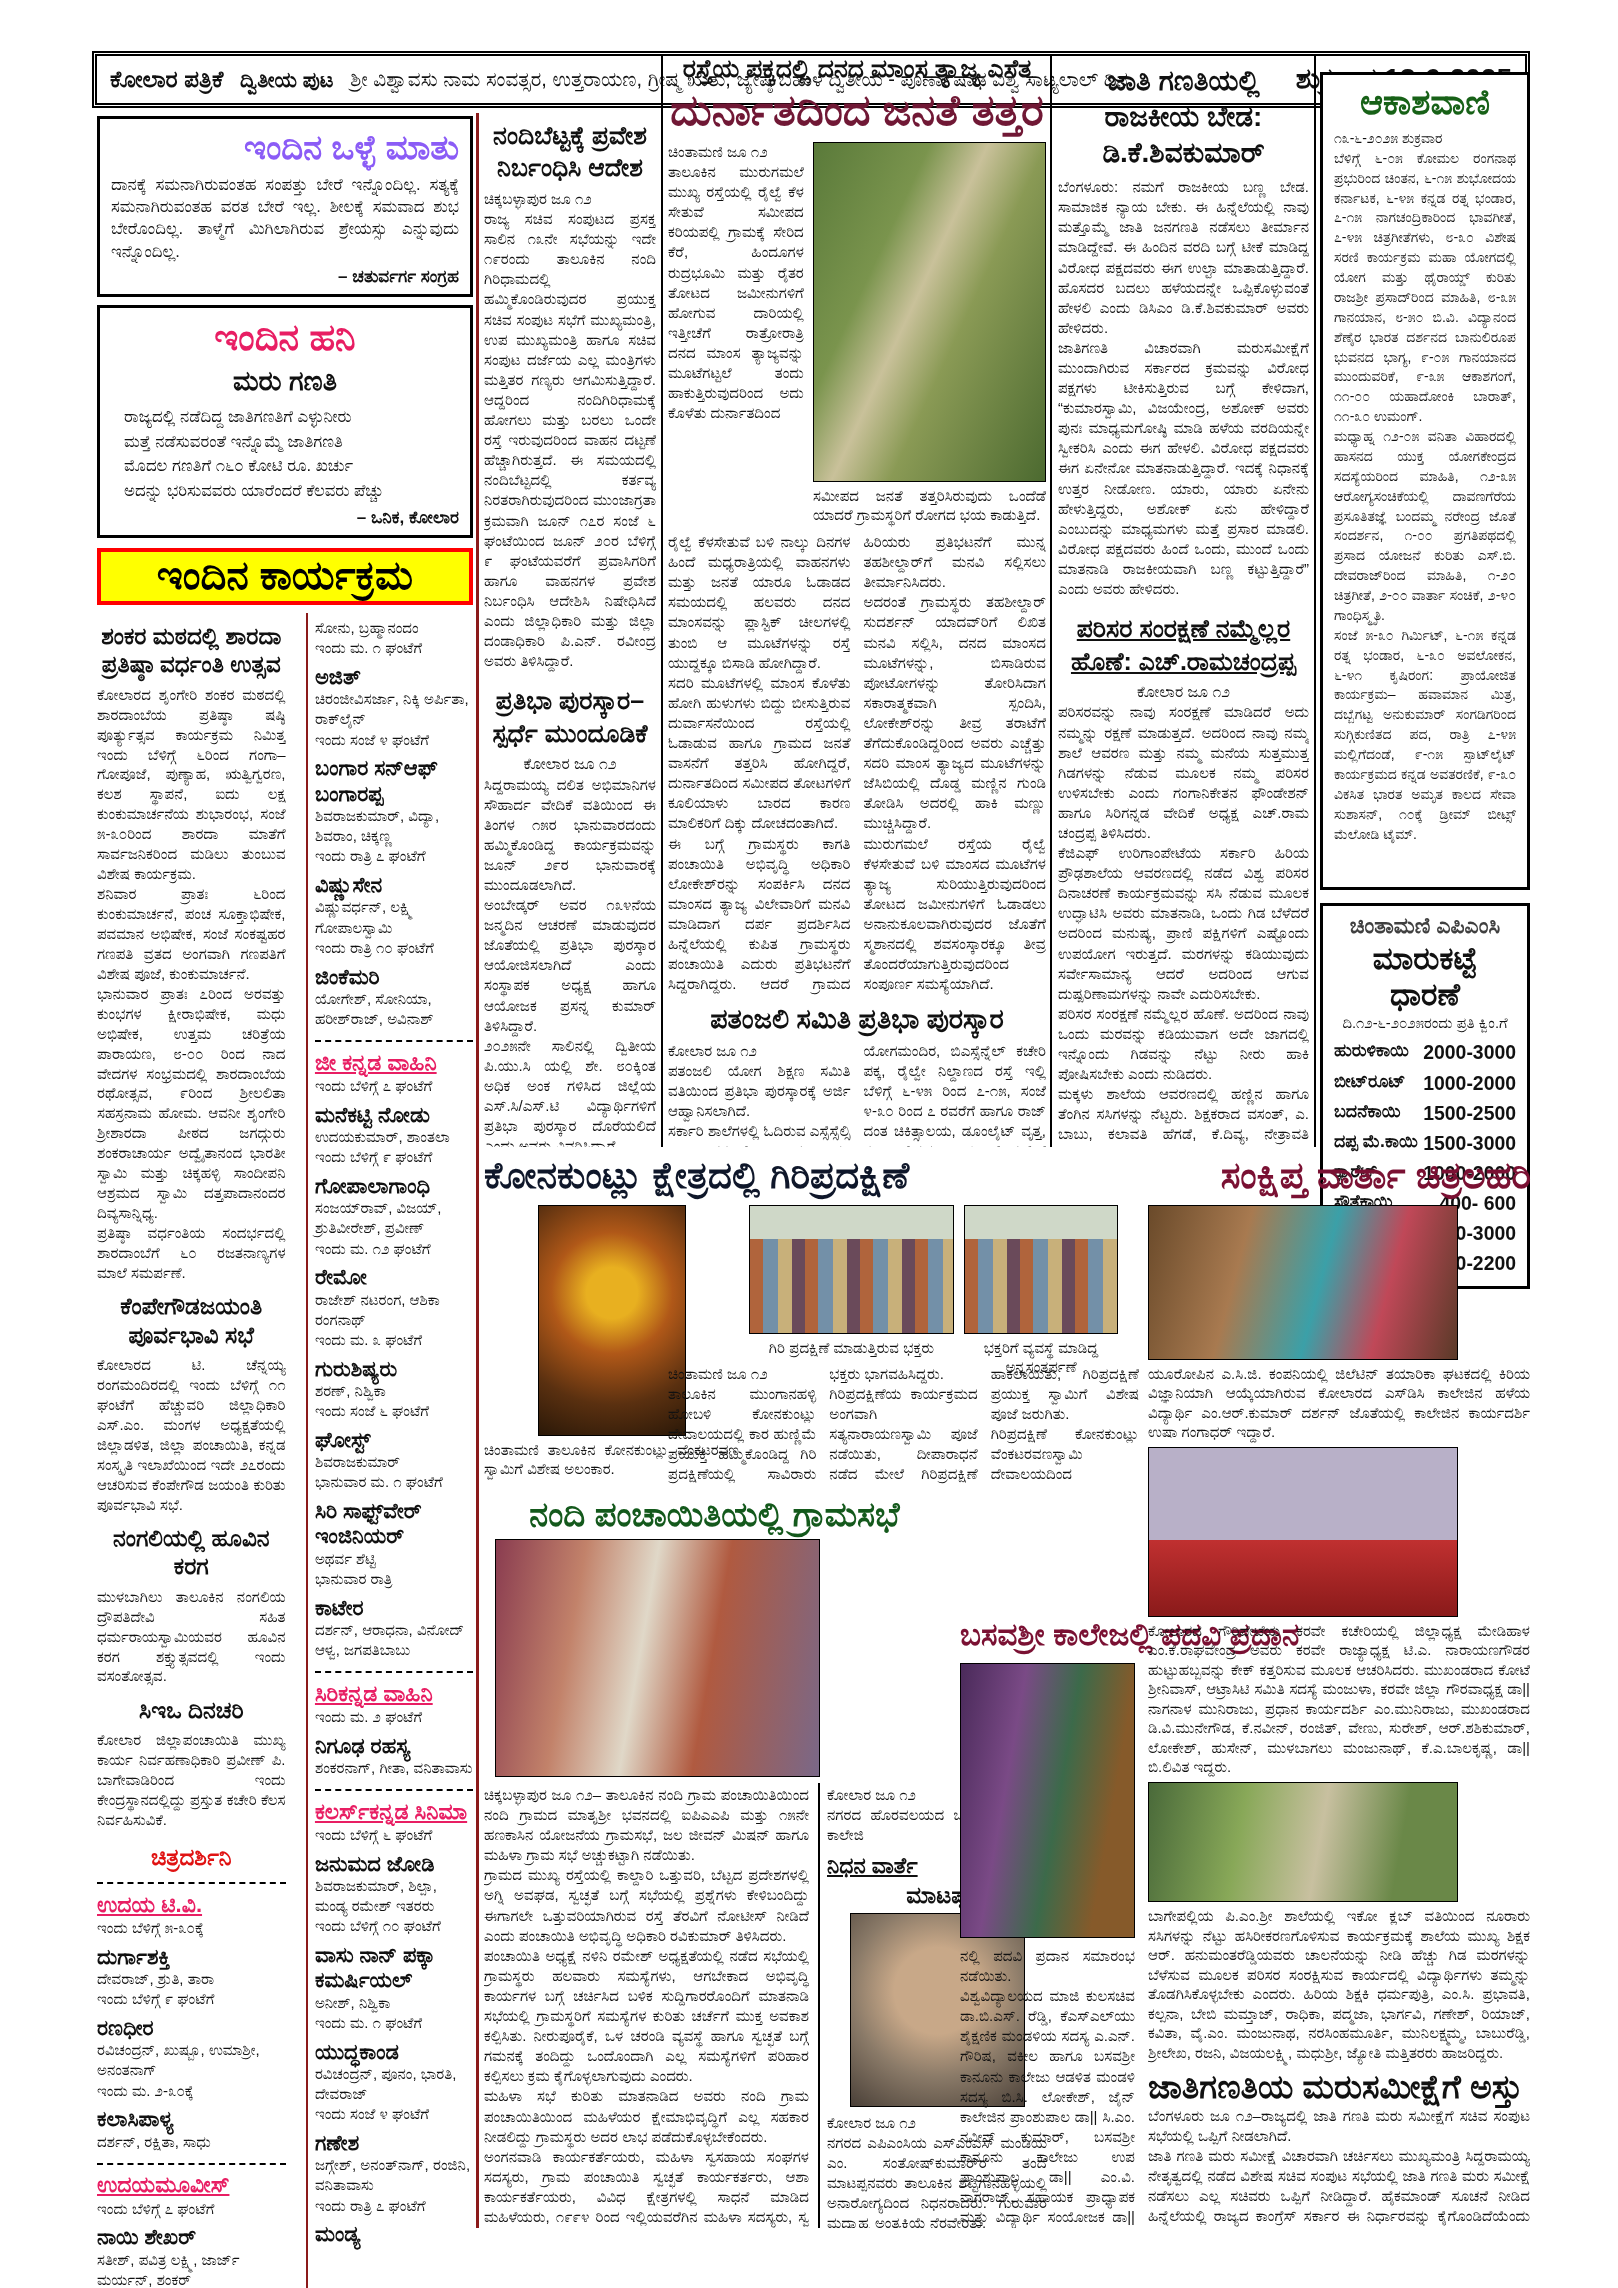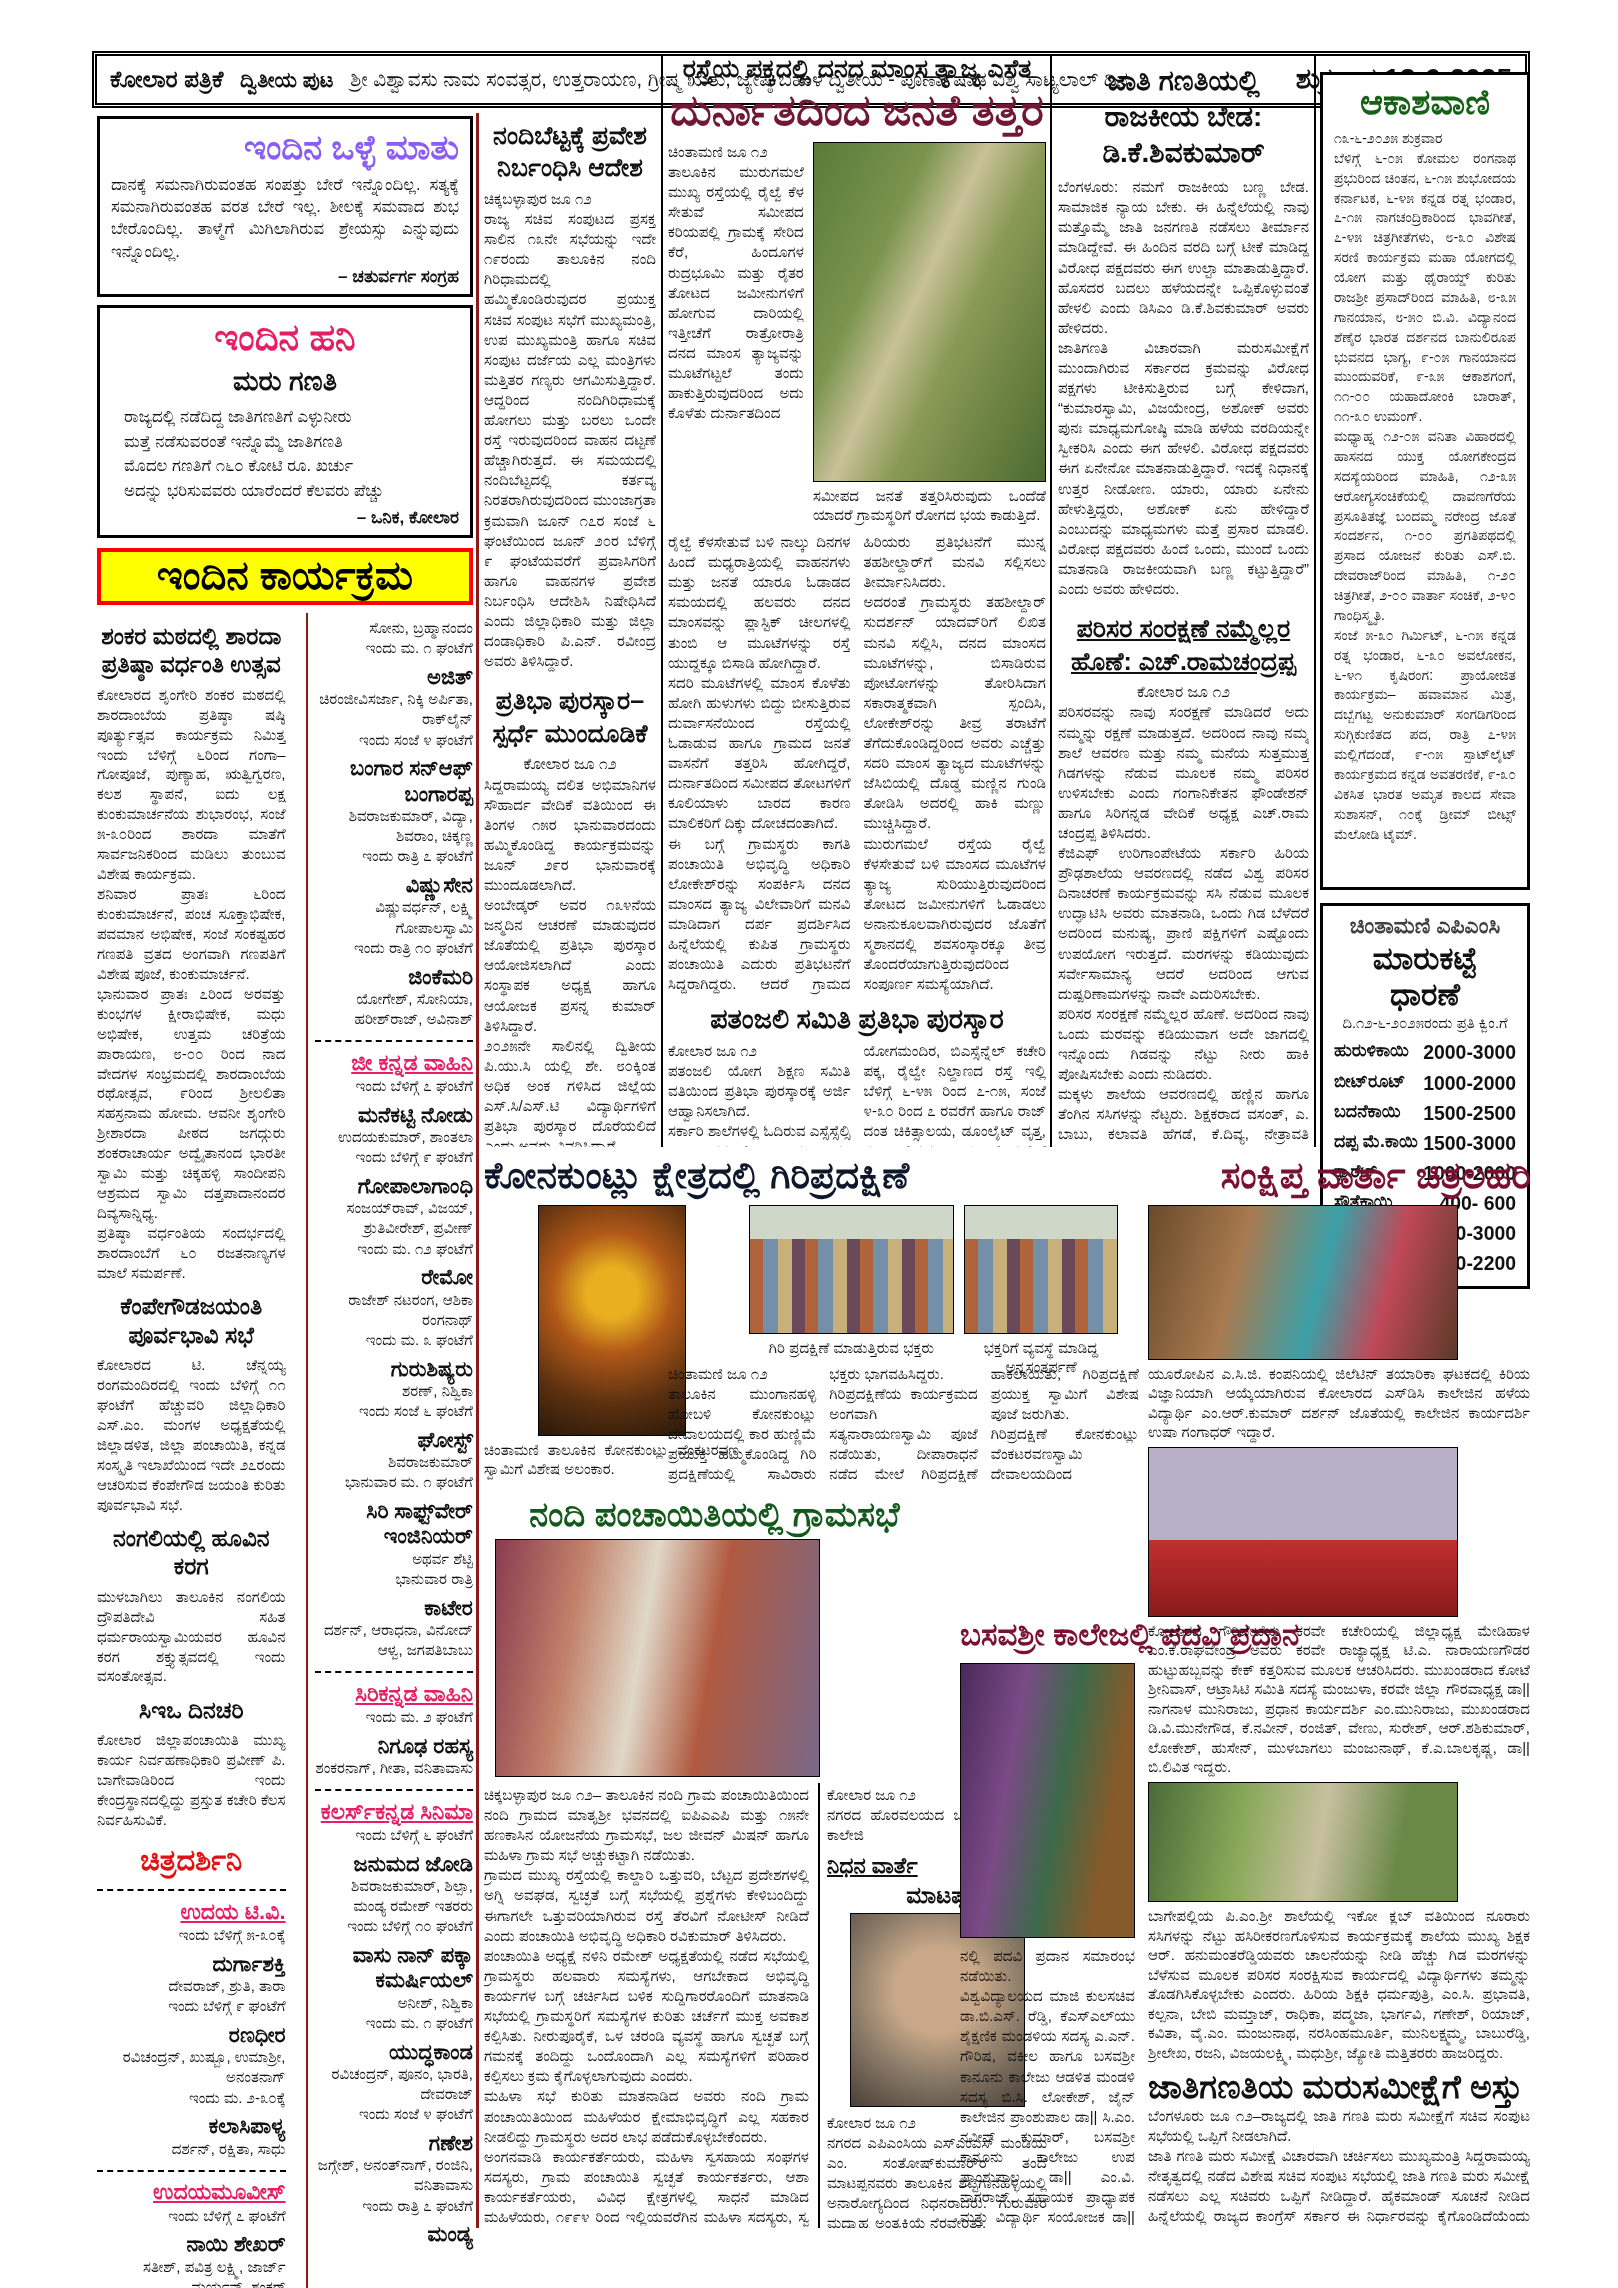--- a/index.html
+++ b/index.html
@@ -23,22 +23,22 @@
   .hani-sub{font-weight:bold;font-size:27px;text-align:center;margin-bottom:7.4px;}
   .hani-body{font-size:16.6px;line-height:1.5;padding-left:13px;}
   .banner{background:#ffff00;border:4.6px solid #ff0000;box-sizing:border-box;text-align:center;font-weight:bold;font-size:40px;color:#000;padding:1.8px 0;margin-top:9.2px;}
   
   .listings{display:flex;margin-top:7.4px;}
   .subcol{box-sizing:border-box;}
   .subcol.l{width:56%;padding-right:20px;border-right:2.8px solid #8b1a1a;}
   .subcol.r{width:44%;padding-left:7.4px;}
   .ev-head{font-weight:bold;font-size:23px;line-height:1.25;text-align:center;margin:9.2px 0 5.5px;}
   .ev-body{font-size:15px;line-height:1.33;text-align:justify;}
-  .cd-title{color:#e01212;font-weight:bold;font-size:29px;text-align:center;margin:14.8px 0 3.7px;}
-  .entry{margin:5.5px 0;text-align:right;}
+  .cd-title{color:#e01212;font-weight:bold;font-size:23px;text-align:center;margin:14.8px 0 3.7px;}
+  .entry{margin:5.5px 0;text-align:left;}
   .entry.channel{border-top:2.8px dashed #000;padding-top:7.4px;margin-top:11px;}
   .e-title{font-weight:bold;font-size:21px;line-height:1.2;}
   .entry.channel .e-title{color:#e81e63;text-decoration:underline;font-size:22px;}
   .e-cast,.e-time{font-size:15px;line-height:1.35;}
   .e-cast:empty,.e-time:empty{display:none;}
   
   .s-head{font-weight:bold;font-size:25px;line-height:1.3;text-align:center;margin:5.5px 0;}
   .s-head.underline{text-decoration:underline;}
   .s-body{font-size:15px;line-height:1.34;text-align:justify;}
   .dateline{text-align:center;font-size:15.7px;margin:1.8px 0;}

